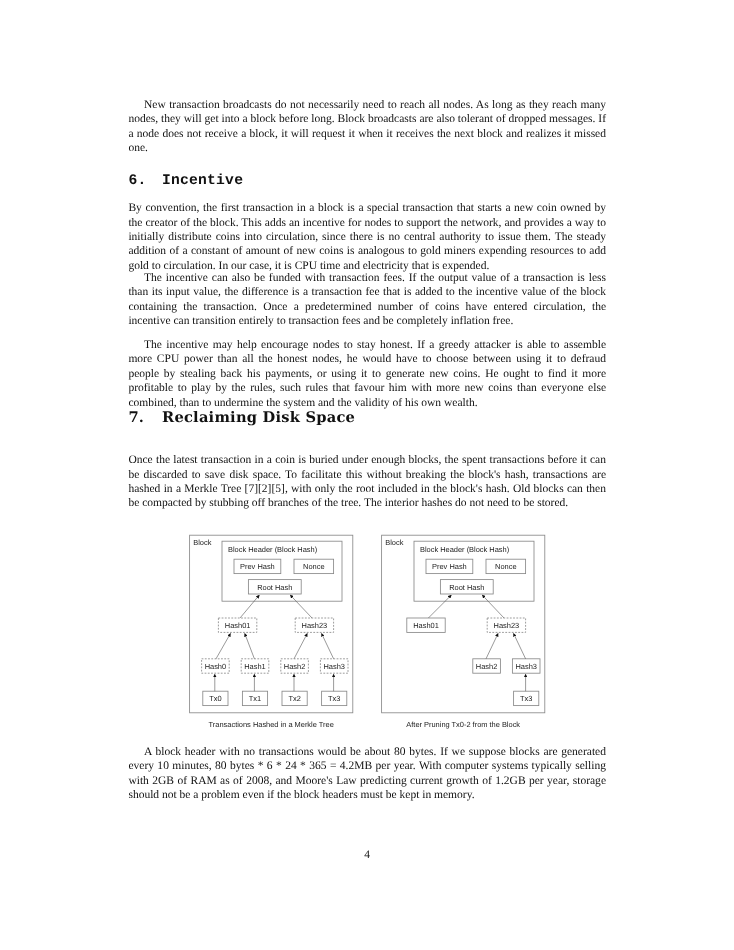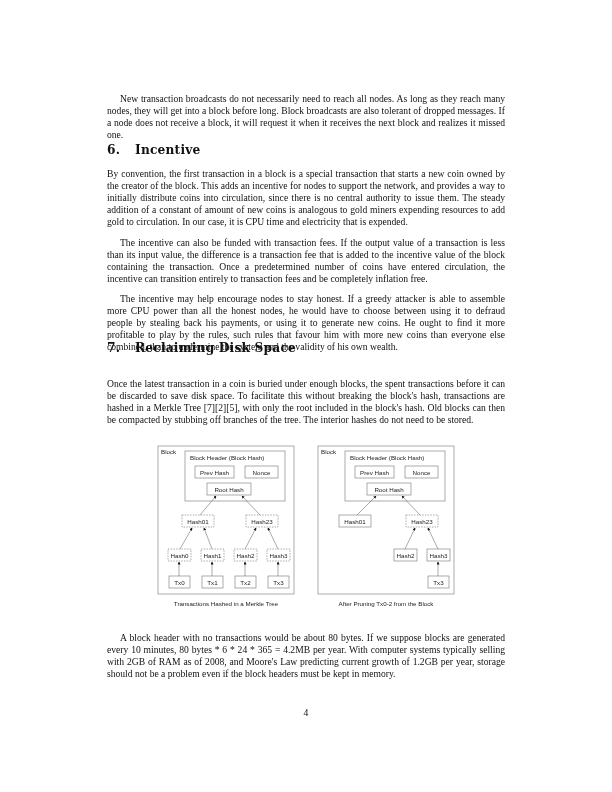--- a/index.html
+++ b/index.html
@@ -1,33 +1,33 @@
 <!DOCTYPE html>
 <html><head>
 <meta charset="utf-8">
 <style>
   html, body { margin: 0; padding: 0; background: #ffffff; }
   body { width: 612px; height: 792px; position: relative; overflow: hidden;
          font-family: "Liberation Serif", "DejaVu Serif", serif; color: #111; }
   .para { position: absolute; left: 107px; width: 398px; font-size: 9.6px; line-height: 12.1px;
           text-align: justify; margin: 0; }
-  .indent { text-indent: 13px; margin-top: 11px; }
+  .indent { text-indent: 13px; }
   .heading { position: absolute; left: 107px; font-size: 12.2px; font-weight: bold; margin: 0;
              font-family: "DejaVu Serif", "Liberation Serif", serif; letter-spacing: 0.2px; }
   .heading .num { display: inline-block; width: 28px; }
   .diagram { position: absolute; left: 150px; top: 440px; width: 320px; height: 175px; }
   .diagram svg text { font-family: "Liberation Sans", "DejaVu Sans", sans-serif; font-size: 6.2px; fill: #222; }
   .pagenum { position: absolute; left: 0; width: 612px; top: 707px; text-align: center; font-size: 9.6px; }
 </style>
 </head>
 <body>
 
 <p class="para indent" style="top:82px;">New transaction broadcasts do not necessarily need to reach all nodes. As long as they reach many nodes, they will get into a block before long. Block broadcasts are also tolerant of dropped messages. If a node does not receive a block, it will request it when it receives the next block and realizes it missed one.</p>
 
-<h2 class="heading" style="top:143px;">
+<h2 class="heading" style="top:143px;font-family:Liberation Mono, monospace;">
   <span class="num">6.</span><span>Incentive</span>
 </h2>
 <p class="para" style="top:168px;">By convention, the first transaction in a block is a special transaction that starts a new coin owned by the creator of the block. This adds an incentive for nodes to support the network, and provides a way to initially distribute coins into circulation, since there is no central authority to issue them. The steady addition of a constant of amount of new coins is analogous to gold miners expending resources to add gold to circulation. In our case, it is CPU time and electricity that is expended.</p>
 <p class="para indent" style="top:226px;">The incentive can also be funded with transaction fees. If the output value of a transaction is less than its input value, the difference is a transaction fee that is added to the incentive value of the block containing the transaction. Once a predetermined number of coins have entered circulation, the incentive can transition entirely to transaction fees and be completely inflation free.</p>
 <p class="para indent" style="top:282px;">The incentive may help encourage nodes to stay honest. If a greedy attacker is able to assemble more CPU power than all the honest nodes, he would have to choose between using it to defraud people by stealing back his payments, or using it to generate new coins. He ought to find it more profitable to play by the rules, such rules that favour him with more new coins than everyone else combined, than to undermine the system and the validity of his own wealth.</p>
 
 <h2 class="heading" style="top:341px;">
   <span class="num">7.</span><span>Reclaiming Disk Space</span>
 </h2>
 <p class="para" style="top:378px;">Once the latest transaction in a coin is buried under enough blocks, the spent transactions before it can be discarded to save disk space. To facilitate this without breaking the block's hash, transactions are hashed in a Merkle Tree [7][2][5], with only the root included in the block's hash. Old blocks can then be compacted by stubbing off branches of the tree. The interior hashes do not need to be stored.</p>

